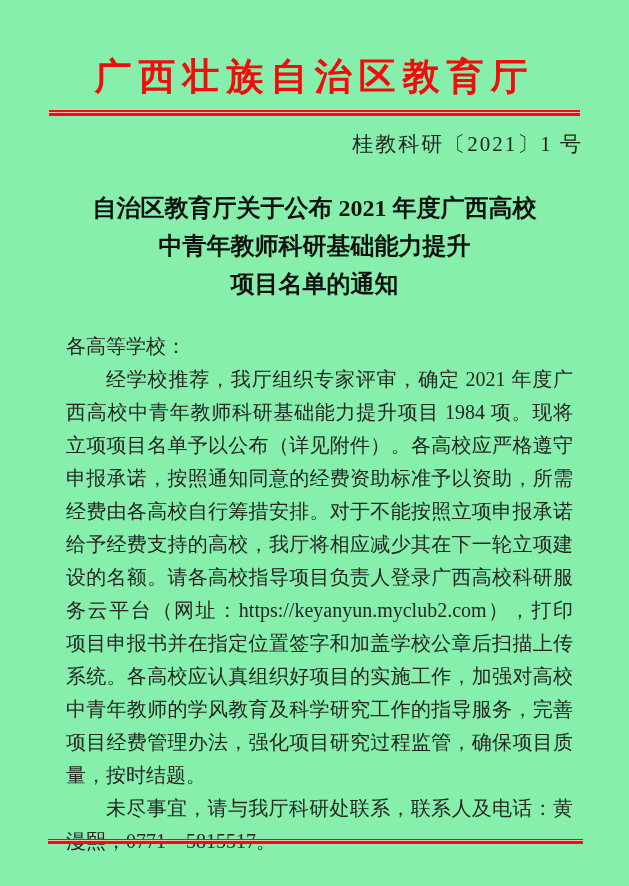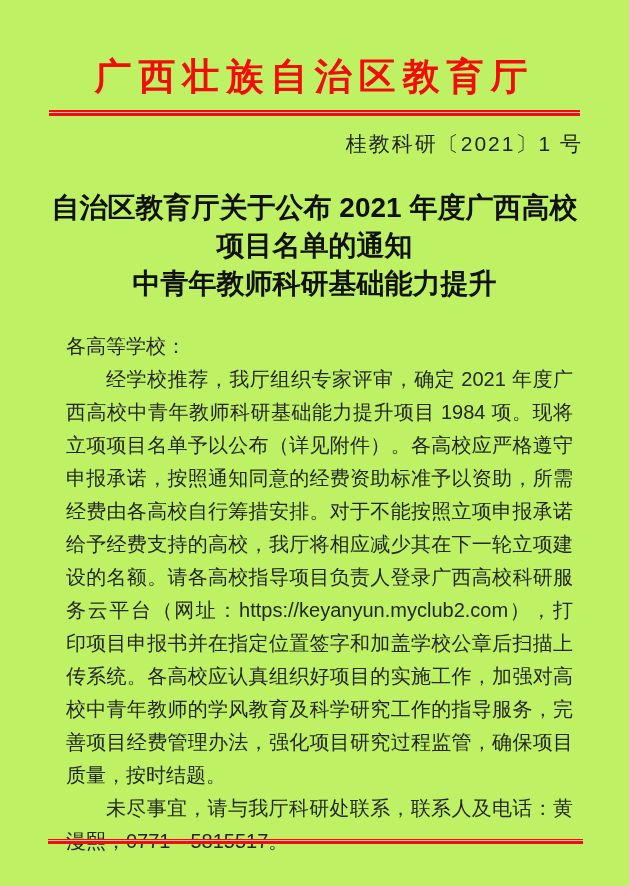--- a/index.html
+++ b/index.html
@@ -4,23 +4,23 @@
 <style>
   html, body {
     margin: 0;
     padding: 0;
     background: #ffffff;
   }
   .page {
     position: relative;
     width: 629px;
     height: 886px;
-    background: #bef264;
+    background: #86efac;
     overflow: hidden;
-    font-family: Liberation Sans, sans-serif;
+    font-family: Liberation Serif, serif;
     color: #1f1f1f;
   }
   
   .agency {
     position: absolute;
     top: 57px;
     left: 0;
     width: 100%;
     margin: 0;
     text-align: center;
@@ -63,21 +63,21 @@
     white-space: nowrap;
   }
   
   .notice-title {
     position: absolute;
     top: 189px;
     left: 40px;
     width: 549px;
     text-align: center;
     font-weight: 700;
-    font-size: 28px;
+    font-size: 24px;
     line-height: 38px;
     color: #111111;
   }
   
   .doc-body {
     position: absolute;
     top: 330px;
     left: 66px;
     width: 507px;
     font-size: 20px;
@@ -102,22 +102,22 @@
 <div class="page">
 
   <h1 class="agency">广西壮族自治区教育厅</h1>
 
   <div class="red-rule top"></div>
 
   <div class="doc-number">桂教科研〔2021〕1 号</div>
 
   <div class="notice-title">
     <div>自治区教育厅关于公布 2021 年度广西高校</div>
+    <div>中青年教师科研基础能力提升</div>
     <div>项目名单的通知</div>
-    <div>中青年教师科研基础能力提升</div>
   </div>
 
   <div class="doc-body">
     <p class="salutation">各高等学校：</p>
     <p class="para">经学校推荐，我厅组织专家评审，确定 2021 年度广西高校中青年教师科研基础能力提升项目 1984 项。现将立项项目名单予以公布（详见附件）。各高校应严格遵守申报承诺，按照通知同意的经费资助标准予以资助，所需经费由各高校自行筹措安排。对于不能按照立项申报承诺给予经费支持的高校，我厅将相应减少其在下一轮立项建设的名额。请各高校指导项目负责人登录广西高校科研服务云平台（网址：https://keyanyun.myclub2.com），打印项目申报书并在指定位置签字和加盖学校公章后扫描上传系统。各高校应认真组织好项目的实施工作，加强对高校中青年教师的学风教育及科学研究工作的指导服务，完善项目经费管理办法，强化项目研究过程监管，确保项目质量，按时结题。</p>
     <p class="para">未尽事宜，请与我厅科研处联系，联系人及电话：黄漫熙，0771—5815517。</p>
   </div>
 
   <div class="red-rule bottom"></div>
 

